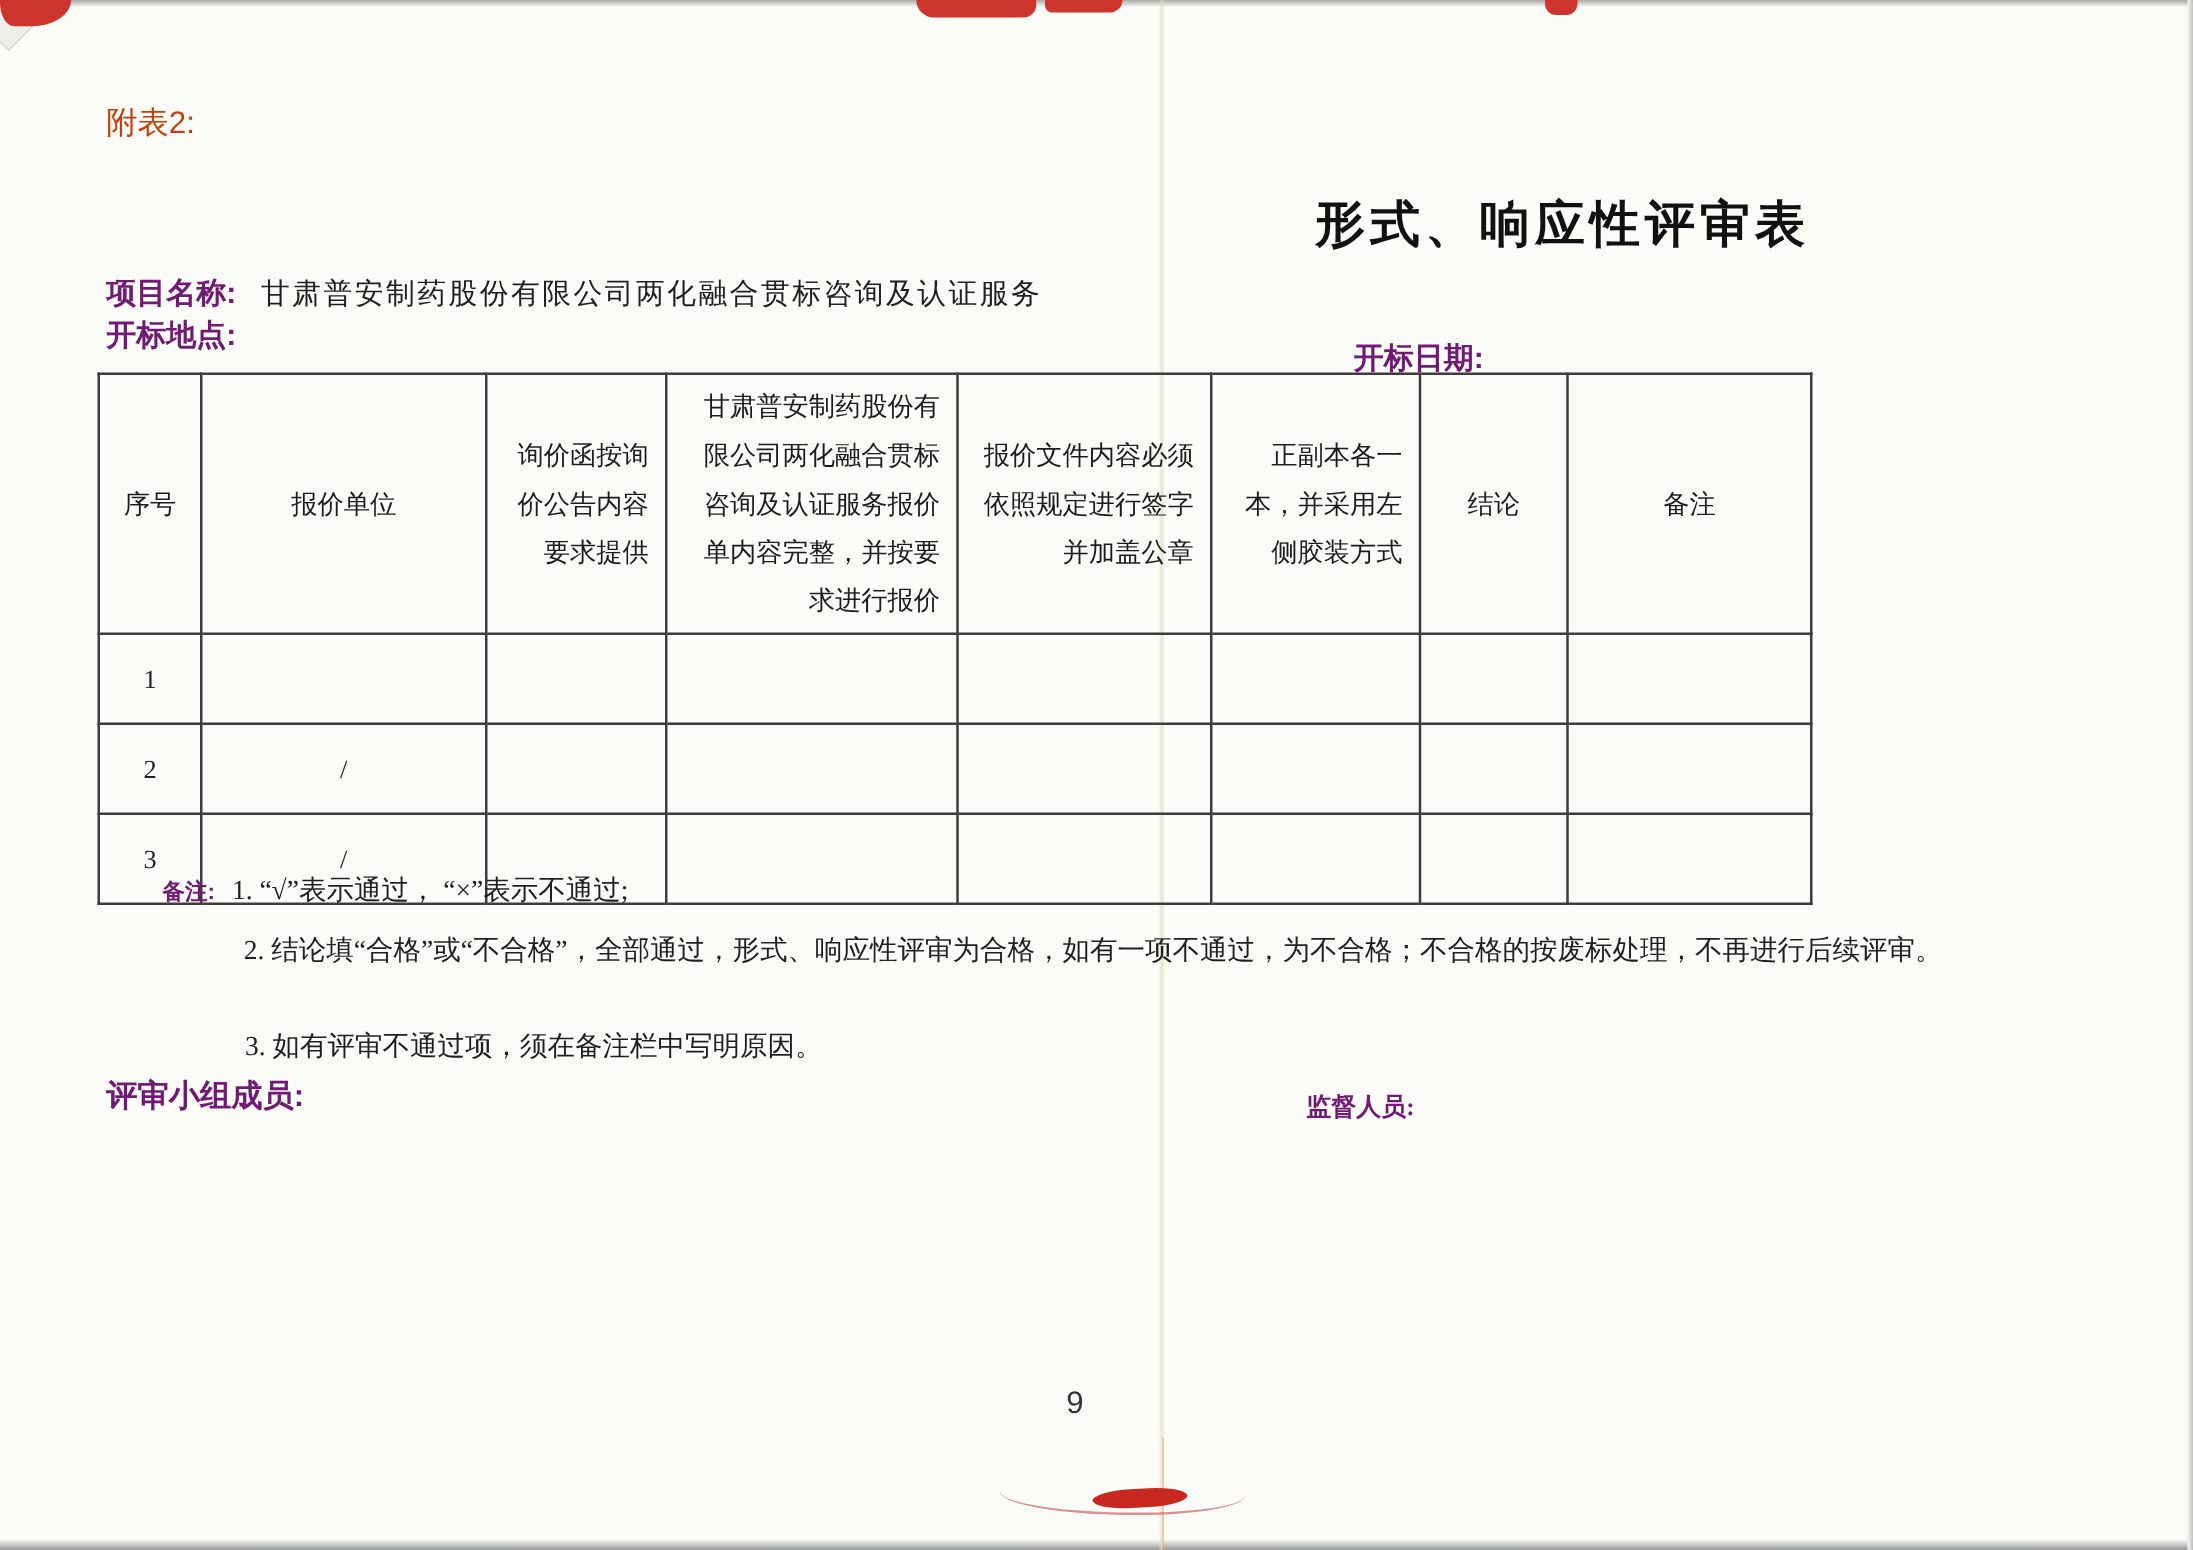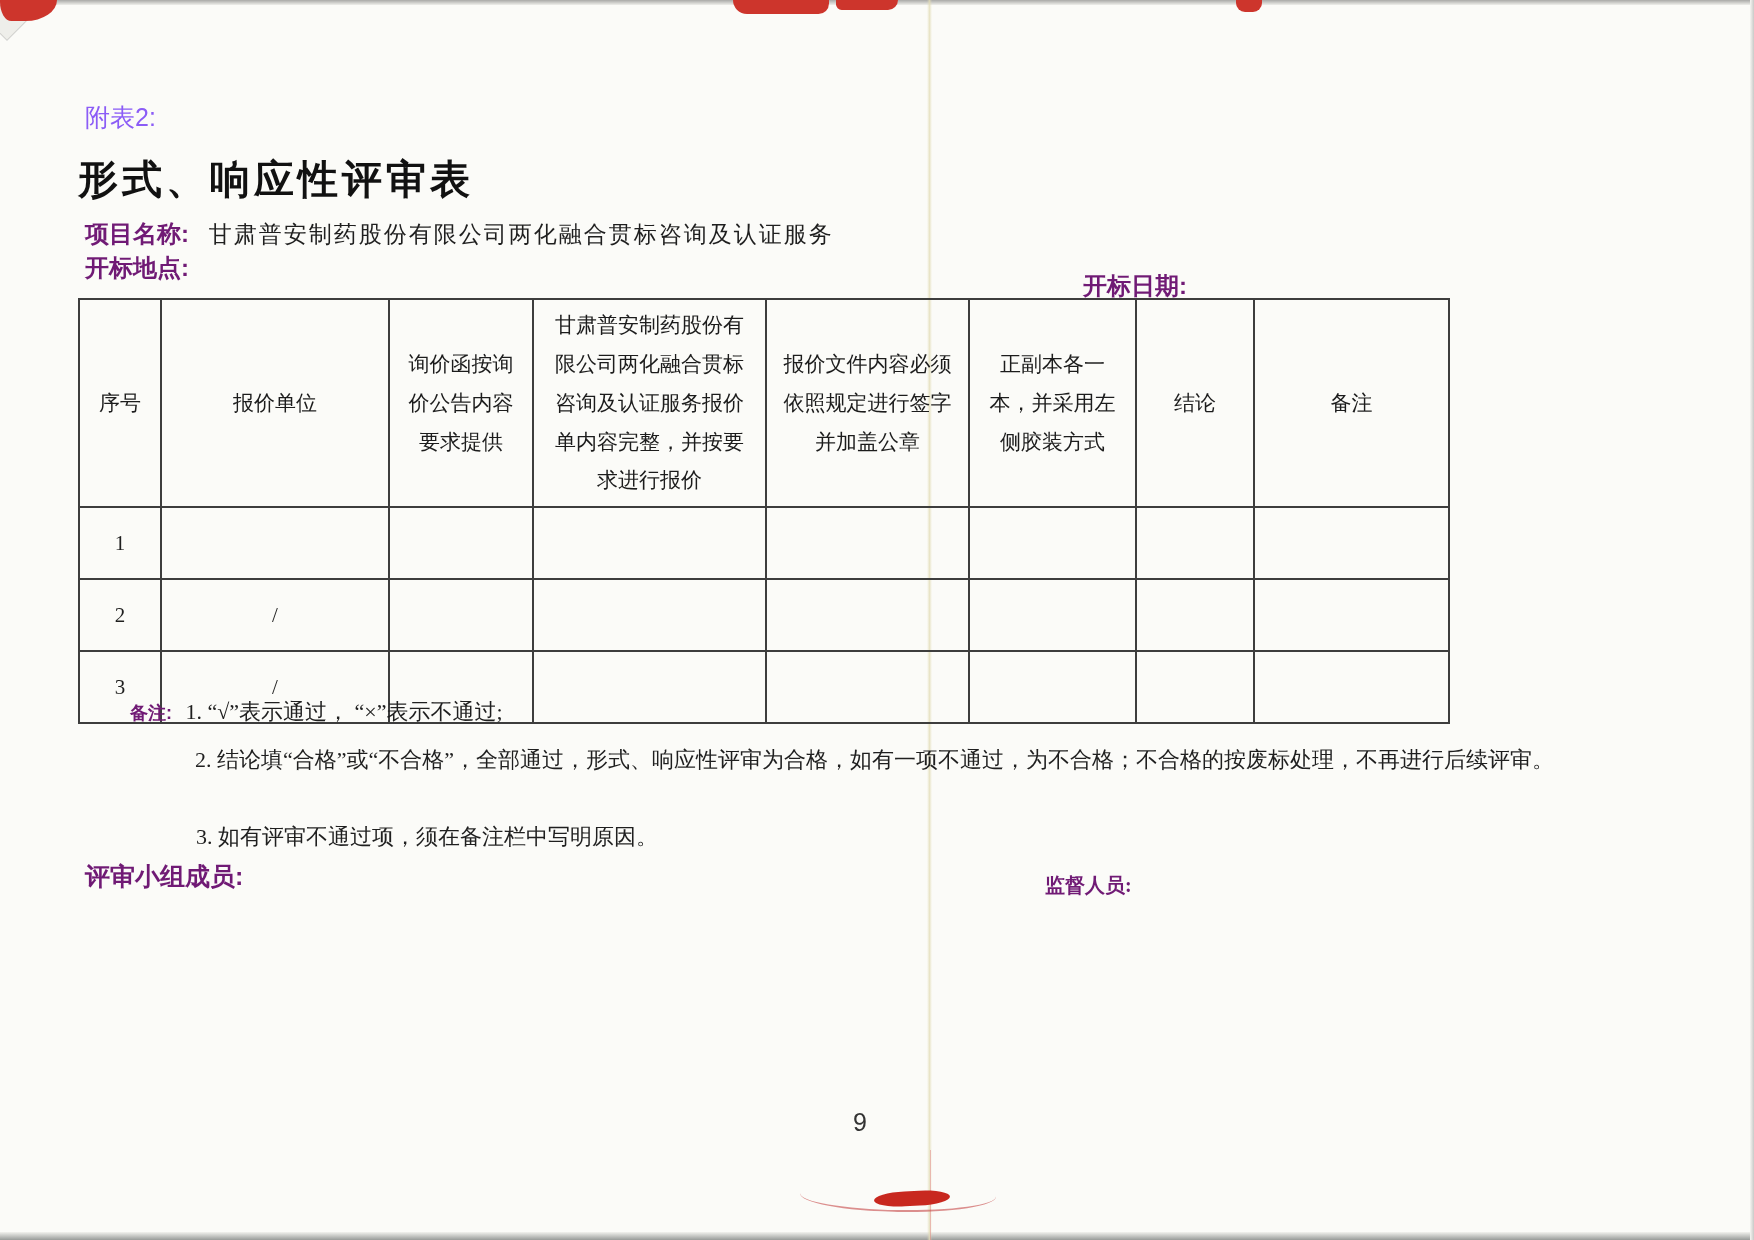--- a/index.html
+++ b/index.html
@@ -32,38 +32,38 @@
   .red-2 { left:733px; top:0; width:96px; height:14px; border-radius:0 0 12px 16px; }
   .red-3 { left:836px; top:0; width:62px; height:10px; border-radius:0 0 14px 8px; }
   .red-4 { left:1236px; top:0; width:26px; height:12px; border-radius:0 0 9px 9px; }
   
   .scribble-blob { position:absolute; left:874px; top:1191px; width:76px; height:15px;
                    background:#c8281f; border-radius:50% / 62%; transform:rotate(-3deg); }
   .scribble-tail { position:absolute; left:800px; top:1178px; width:196px; height:34px;
                    border:0; border-bottom:2px solid rgba(198,70,70,0.6);
                    border-radius:50%; transform:rotate(1deg); }
   
-  .appendix { position:absolute; left:85px; top:101px;
-              font-family:"Liberation Sans",sans-serif; font-size:25px; color:#8b5cf6; }
-  .doc-title { position:absolute; left:78px; top:152px; width:1370px; text-align:left;
+  .appendix { position:absolute; left:85px; top:81px;
+              font-family:"Liberation Sans",sans-serif; font-size:25px; color:#c2410c; }
+  .doc-title { position:absolute; left:78px; top:152px; width:1370px; text-align:right;
                font-family:"Liberation Sans",sans-serif; font-weight:bold;
                font-size:40px; letter-spacing:4px; color:#111; }
   .project-line { position:absolute; left:85px; top:218px; font-size:23px; white-space:nowrap; }
   .lbl { font-family:"Liberation Sans",sans-serif; font-weight:bold; font-size:24px; color:#701a75; }
   .project-line .val { margin-left:14px; letter-spacing:2px; }
   .loc-label  { position:absolute; left:85px;  top:252px; }
   .date-label { position:absolute; left:1083px; top:270px; }
   
   .eval-table { position:absolute; left:78px; top:298px;
                 border-collapse:collapse; table-layout:fixed; width:1370px; }
   .eval-table th, .eval-table td { border:2px solid #3d3d3d; font-weight:normal;
                 overflow:hidden; }
   .eval-table th { font-size:21px; line-height:1.85; padding:16px 10px; text-align:center;
                    vertical-align:middle; color:#1c1c1c; }
-  .eval-table th.al { text-align:center; padding:6px 13px; }
+  .eval-table th.al { text-align:right; padding:6px 13px; }
   .eval-table thead tr { height:172px; }
   .eval-table tbody tr { height:72px; }
   .eval-table td { font-size:21px; text-align:center; vertical-align:middle; }
   
   .note1 { position:absolute; left:130px; top:697px; font-size:22px; white-space:nowrap; }
   .note1 .lbl { font-size:18px; margin-right:8px; }
   .note2 { position:absolute; left:85px; top:740px; width:1601px;
            font-size:22px; line-height:40px; text-indent:110px; }
   .note3 { position:absolute; left:196px; top:822px; font-size:22px; white-space:nowrap; }
   .team-label       { position:absolute; left:85px;   top:860px; font-size:25px; }

